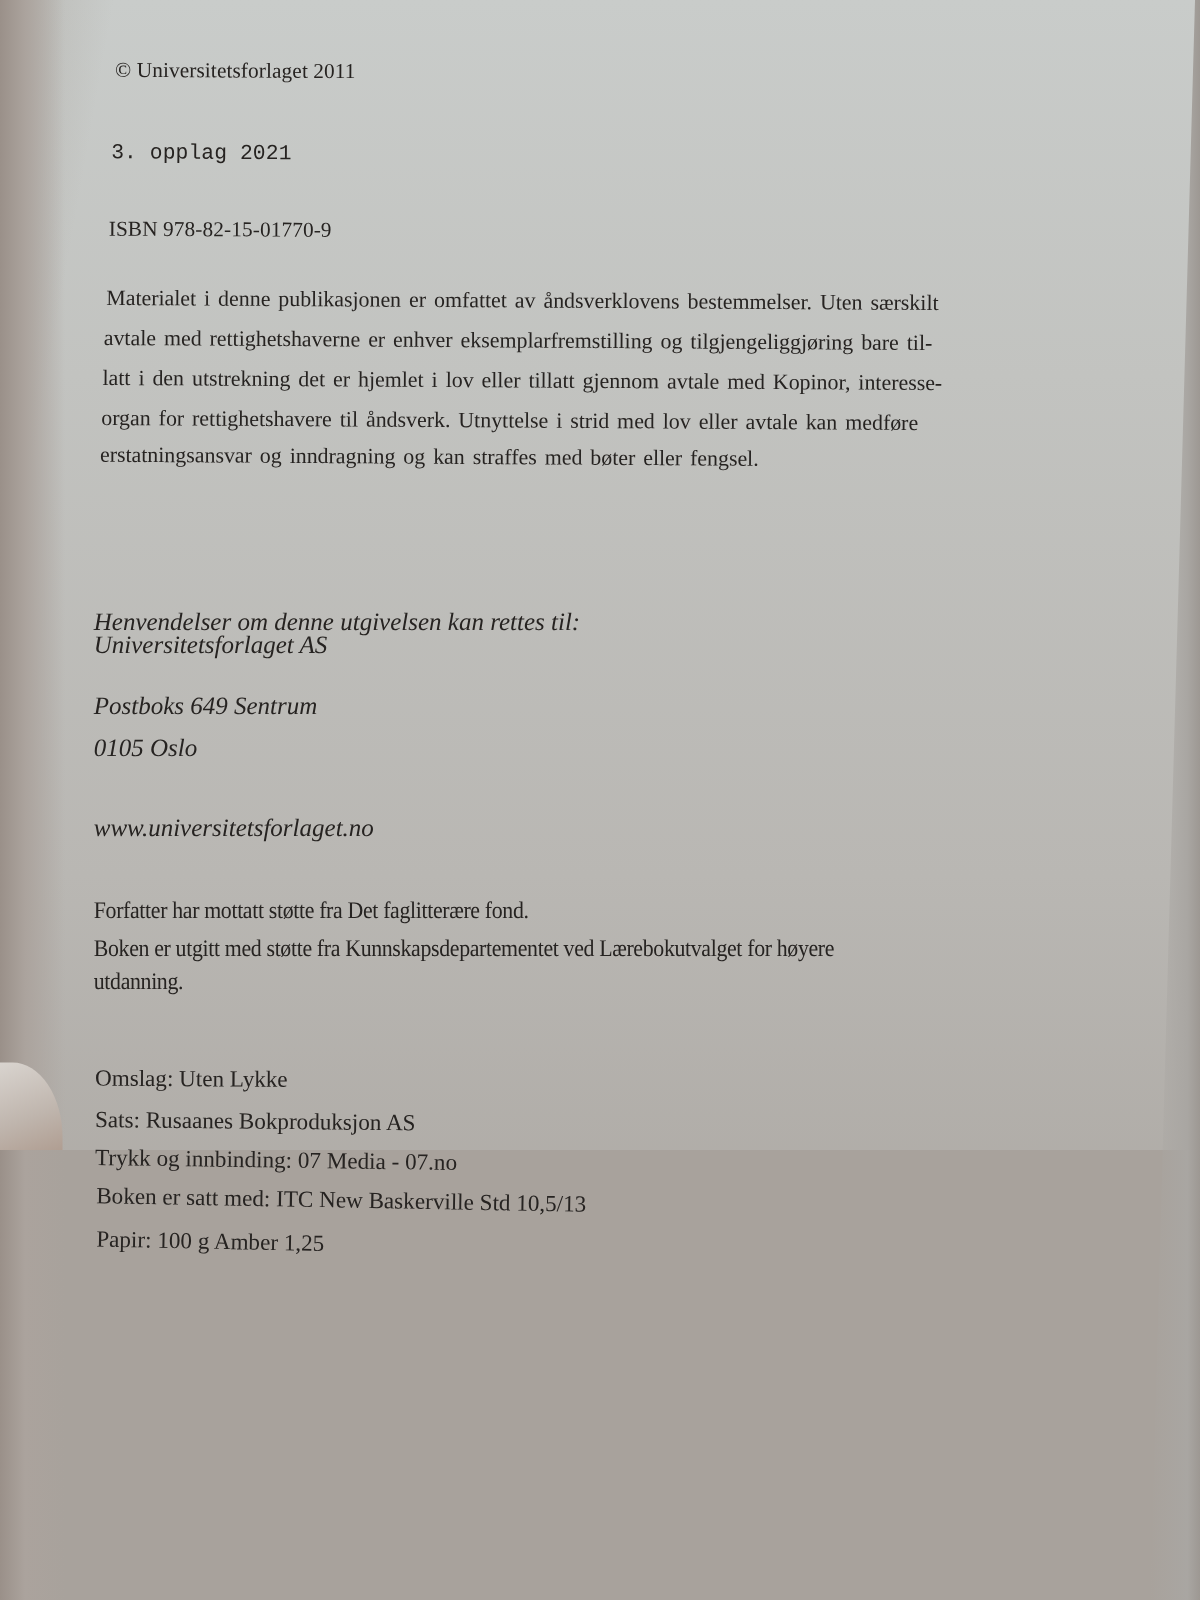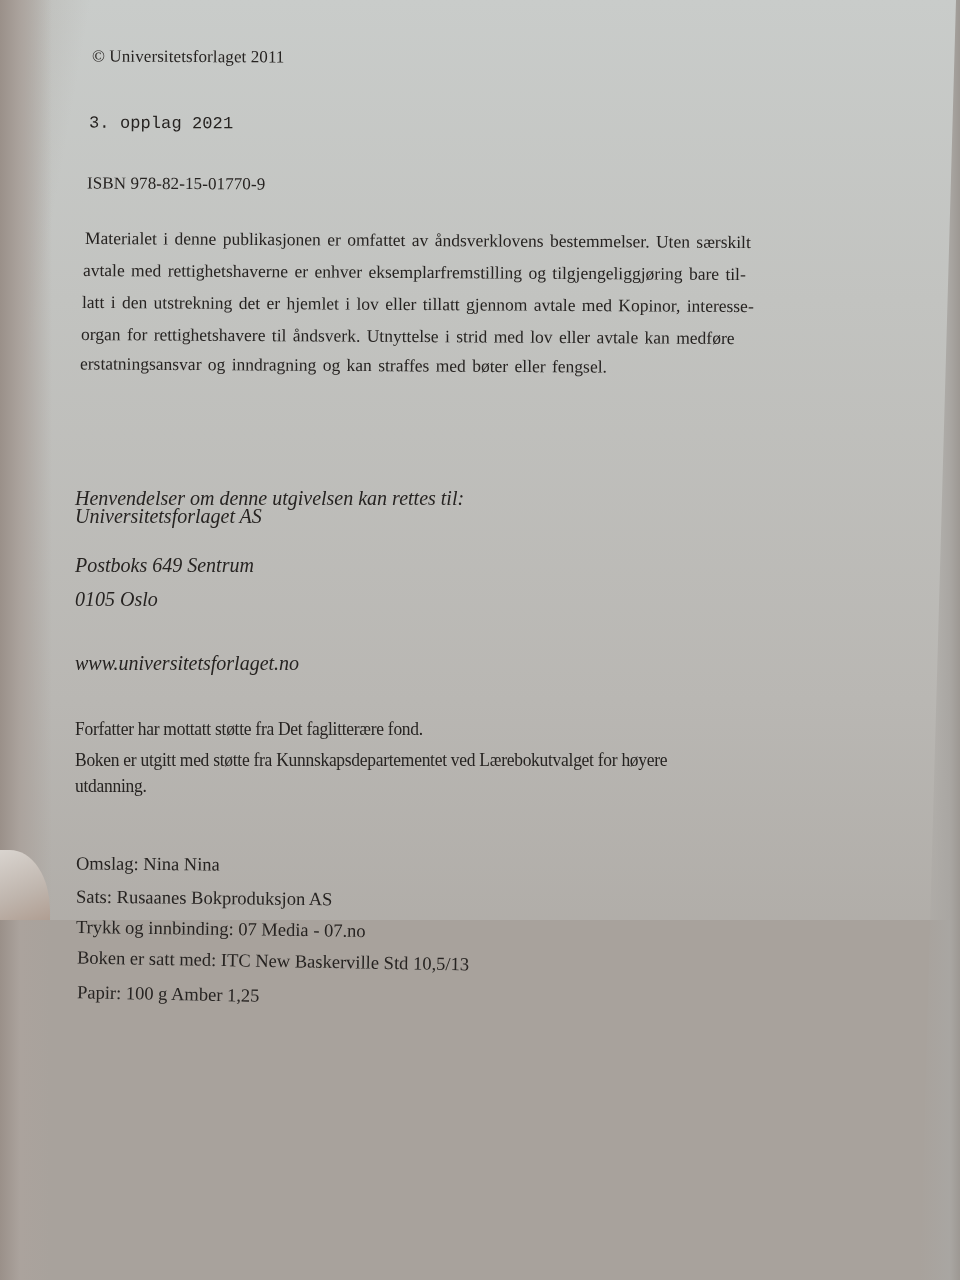--- a/index.html
+++ b/index.html
@@ -109,19 +109,19 @@
     <div class="text mid" style="left:75px; top:653px;text-align:center;">www.universitetsforlaget.no</div>
   </div>
 
   <div>
     <div class="text condensed" style="left:75px; top:719px;">Forfatter har mottatt støtte fra Det faglitterære fond.</div>
     <div class="text condensed" style="left:75px; top:750px;">Boken er utgitt med støtte fra Kunnskapsdepartementet ved Lærebokutvalget for høyere</div>
     <div class="text condensed" style="left:75px; top:776px;">utdanning.</div>
   </div>
 
   <div>
-    <div class="text credits" style="left:76px; top:855px; transform:rotate(0.4deg);">Omslag: Nina Nina</div>
+    <div class="text credits" style="left:76px; top:855px; transform:rotate(0.4deg);">Omslag: Uten Lykke</div>
     <div class="text credits" style="left:76px; top:889px; transform:rotate(0.6deg);">Sats: Rusaanes Bokproduksjon AS</div>
     <div class="text credits" style="left:76px; top:920px; transform:rotate(0.8deg);">Trykk og innbinding: 07 Media - 07.no</div>
     <div class="text credits" style="left:77px; top:952px; transform:rotate(1deg);">Boken er satt med: ITC New Baskerville Std 10,5/13</div>
     <div class="text credits" style="left:77px; top:985px; transform:rotate(1.1deg);">Papir: 100 g Amber 1,25</div>
   </div>
 </div>
 
 </body></html>

